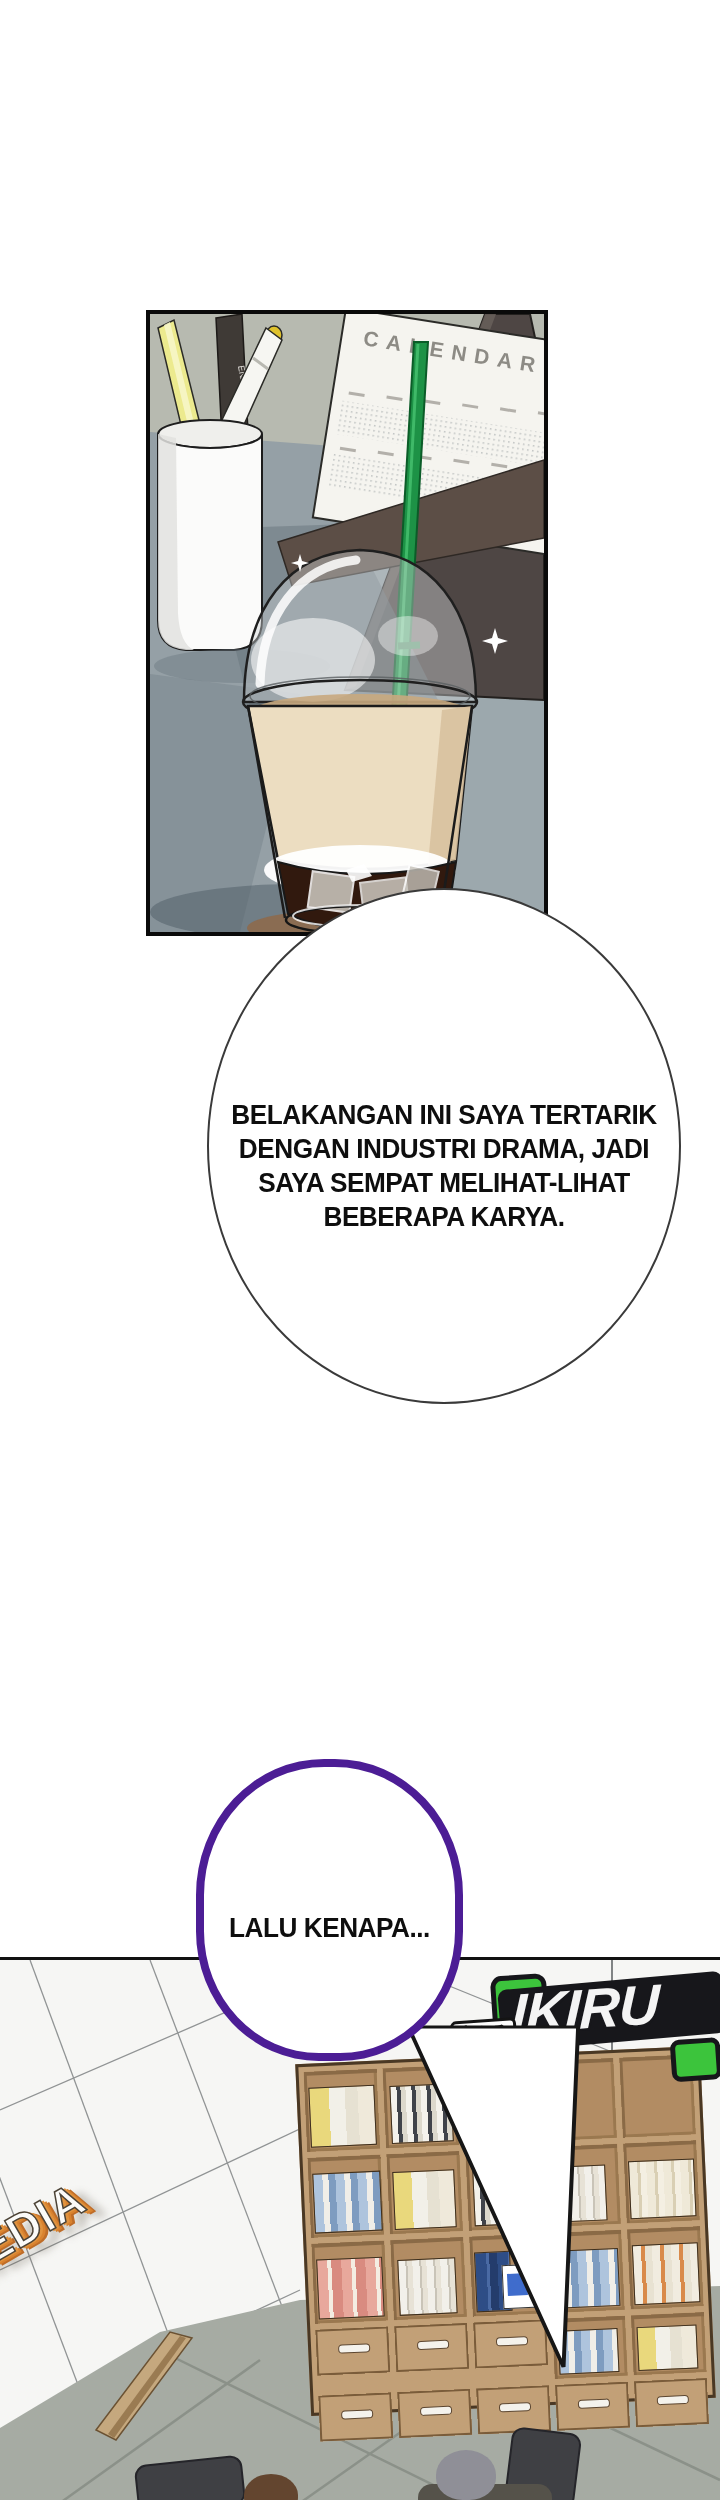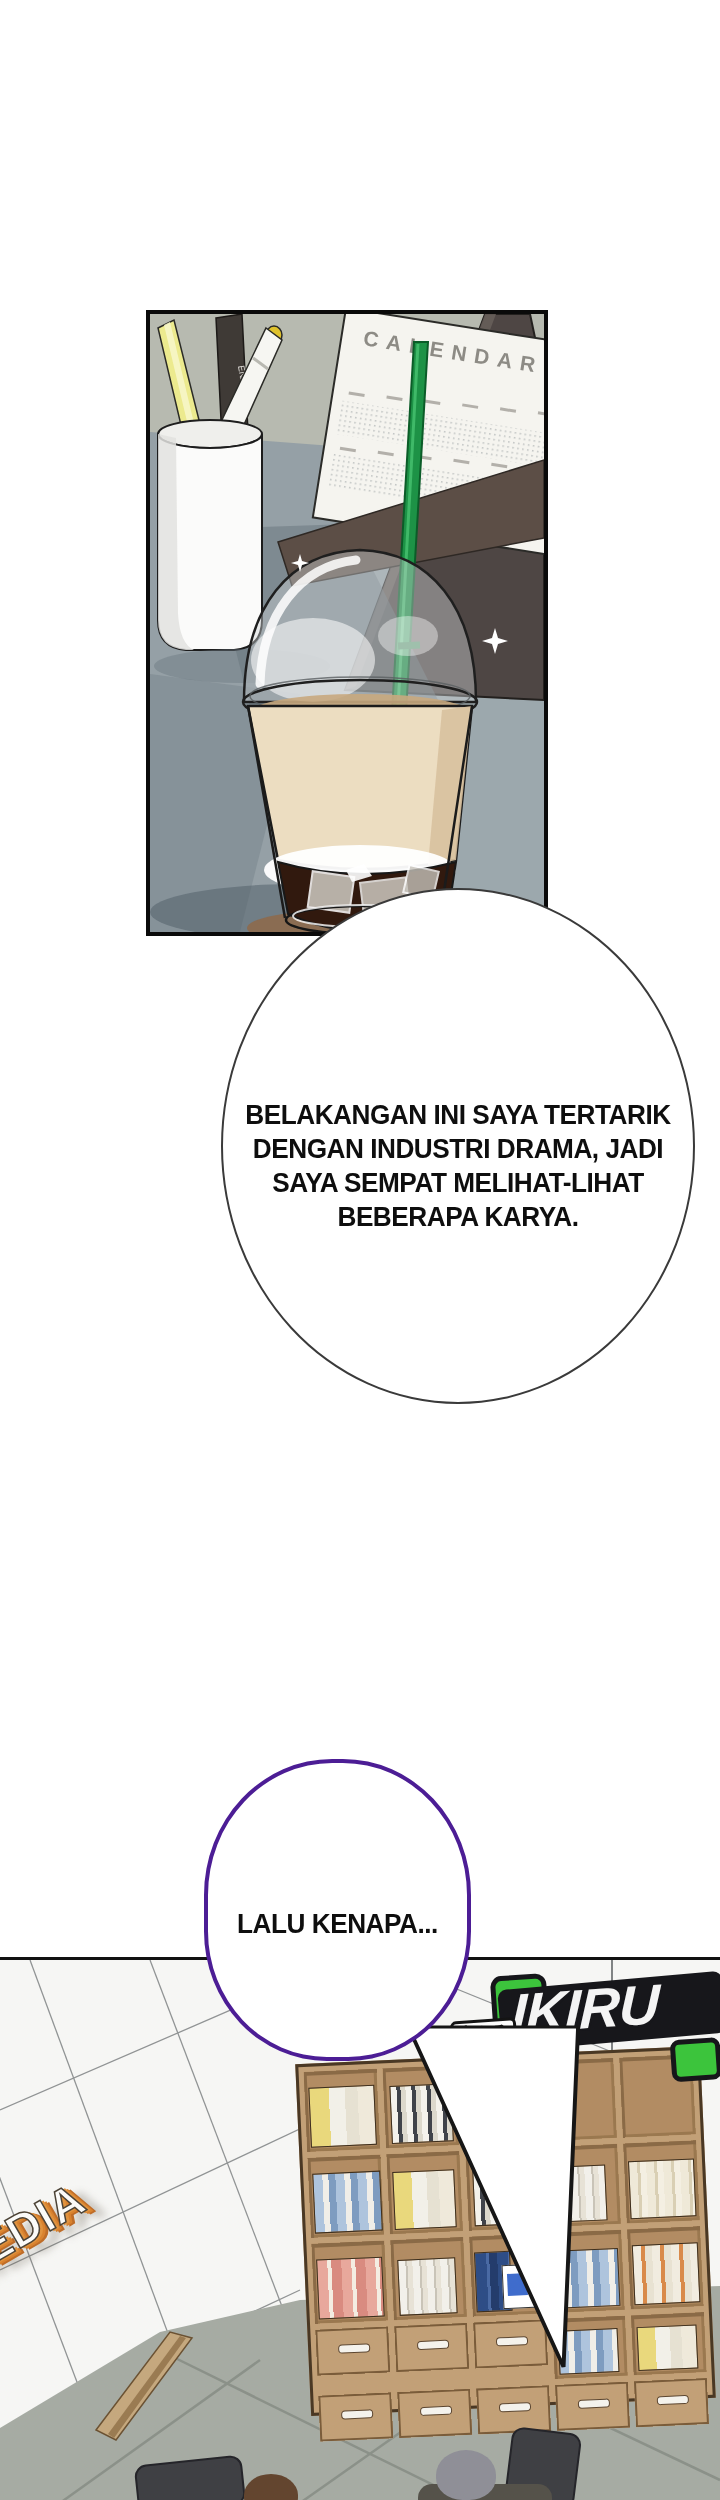--- a/index.html
+++ b/index.html
@@ -3,25 +3,25 @@
 <meta charset="utf-8">
 <style>
   html,body{margin:0;padding:0;background:#fff;}
   #canvas{position:relative;width:720px;height:2500px;background:#fff;overflow:hidden;
           font-family:"Liberation Sans",sans-serif;}
   
   #panel-coffee{position:absolute;left:146px;top:310px;width:402px;height:626px;
     border:4px solid #0a0a0a;box-sizing:border-box;background:#95a0a6;overflow:hidden;z-index:2;}
   
   .bubble{position:absolute;background:#fff;z-index:6;}
-  #bubble1{left:221px;top:888px;width:470px;height:512px;border:2px solid #3a3a3a;border-radius:50%;}
+  #bubble1{left:207px;top:888px;width:470px;height:512px;border:2px solid #3a3a3a;border-radius:50%;}
   #bubble1 .txt{position:absolute;left:0;top:208px;width:100%;text-align:center;
     font-weight:bold;font-size:27px;line-height:34px;color:#0e0e0e;letter-spacing:-0.5px;
     transform:scaleX(.97);}
-  #bubble2{left:204px;top:1759px;width:267px;height:302px;border:4px solid #4c1d95;
+  #bubble2{left:196px;top:1759px;width:267px;height:302px;border:8px solid #4c1d95;
     border-radius:48% 48% 46% 46% / 45% 45% 43% 43%;box-sizing:border-box;}
   #bubble2 .txt{position:absolute;left:0;top:146px;width:100%;text-align:center;
     font-weight:bold;font-size:27px;color:#0e0e0e;letter-spacing:-0.5px;transform:scaleX(.97);}
   #tail-svg{position:absolute;left:0;top:1957px;z-index:5;}
   
   #scene{position:absolute;left:0;top:1957px;width:720px;height:543px;background:#f6f6f4;
     border-top:3px solid #111;box-sizing:content-box;overflow:hidden;z-index:1;}
   #scene-lines{position:absolute;left:0;top:0;z-index:1;}
   #media-sign{position:absolute;left:-62px;top:246px;z-index:2;transform:rotate(-30deg);
     font-size:46px;font-weight:900;color:#fbfbf9;letter-spacing:1px;

